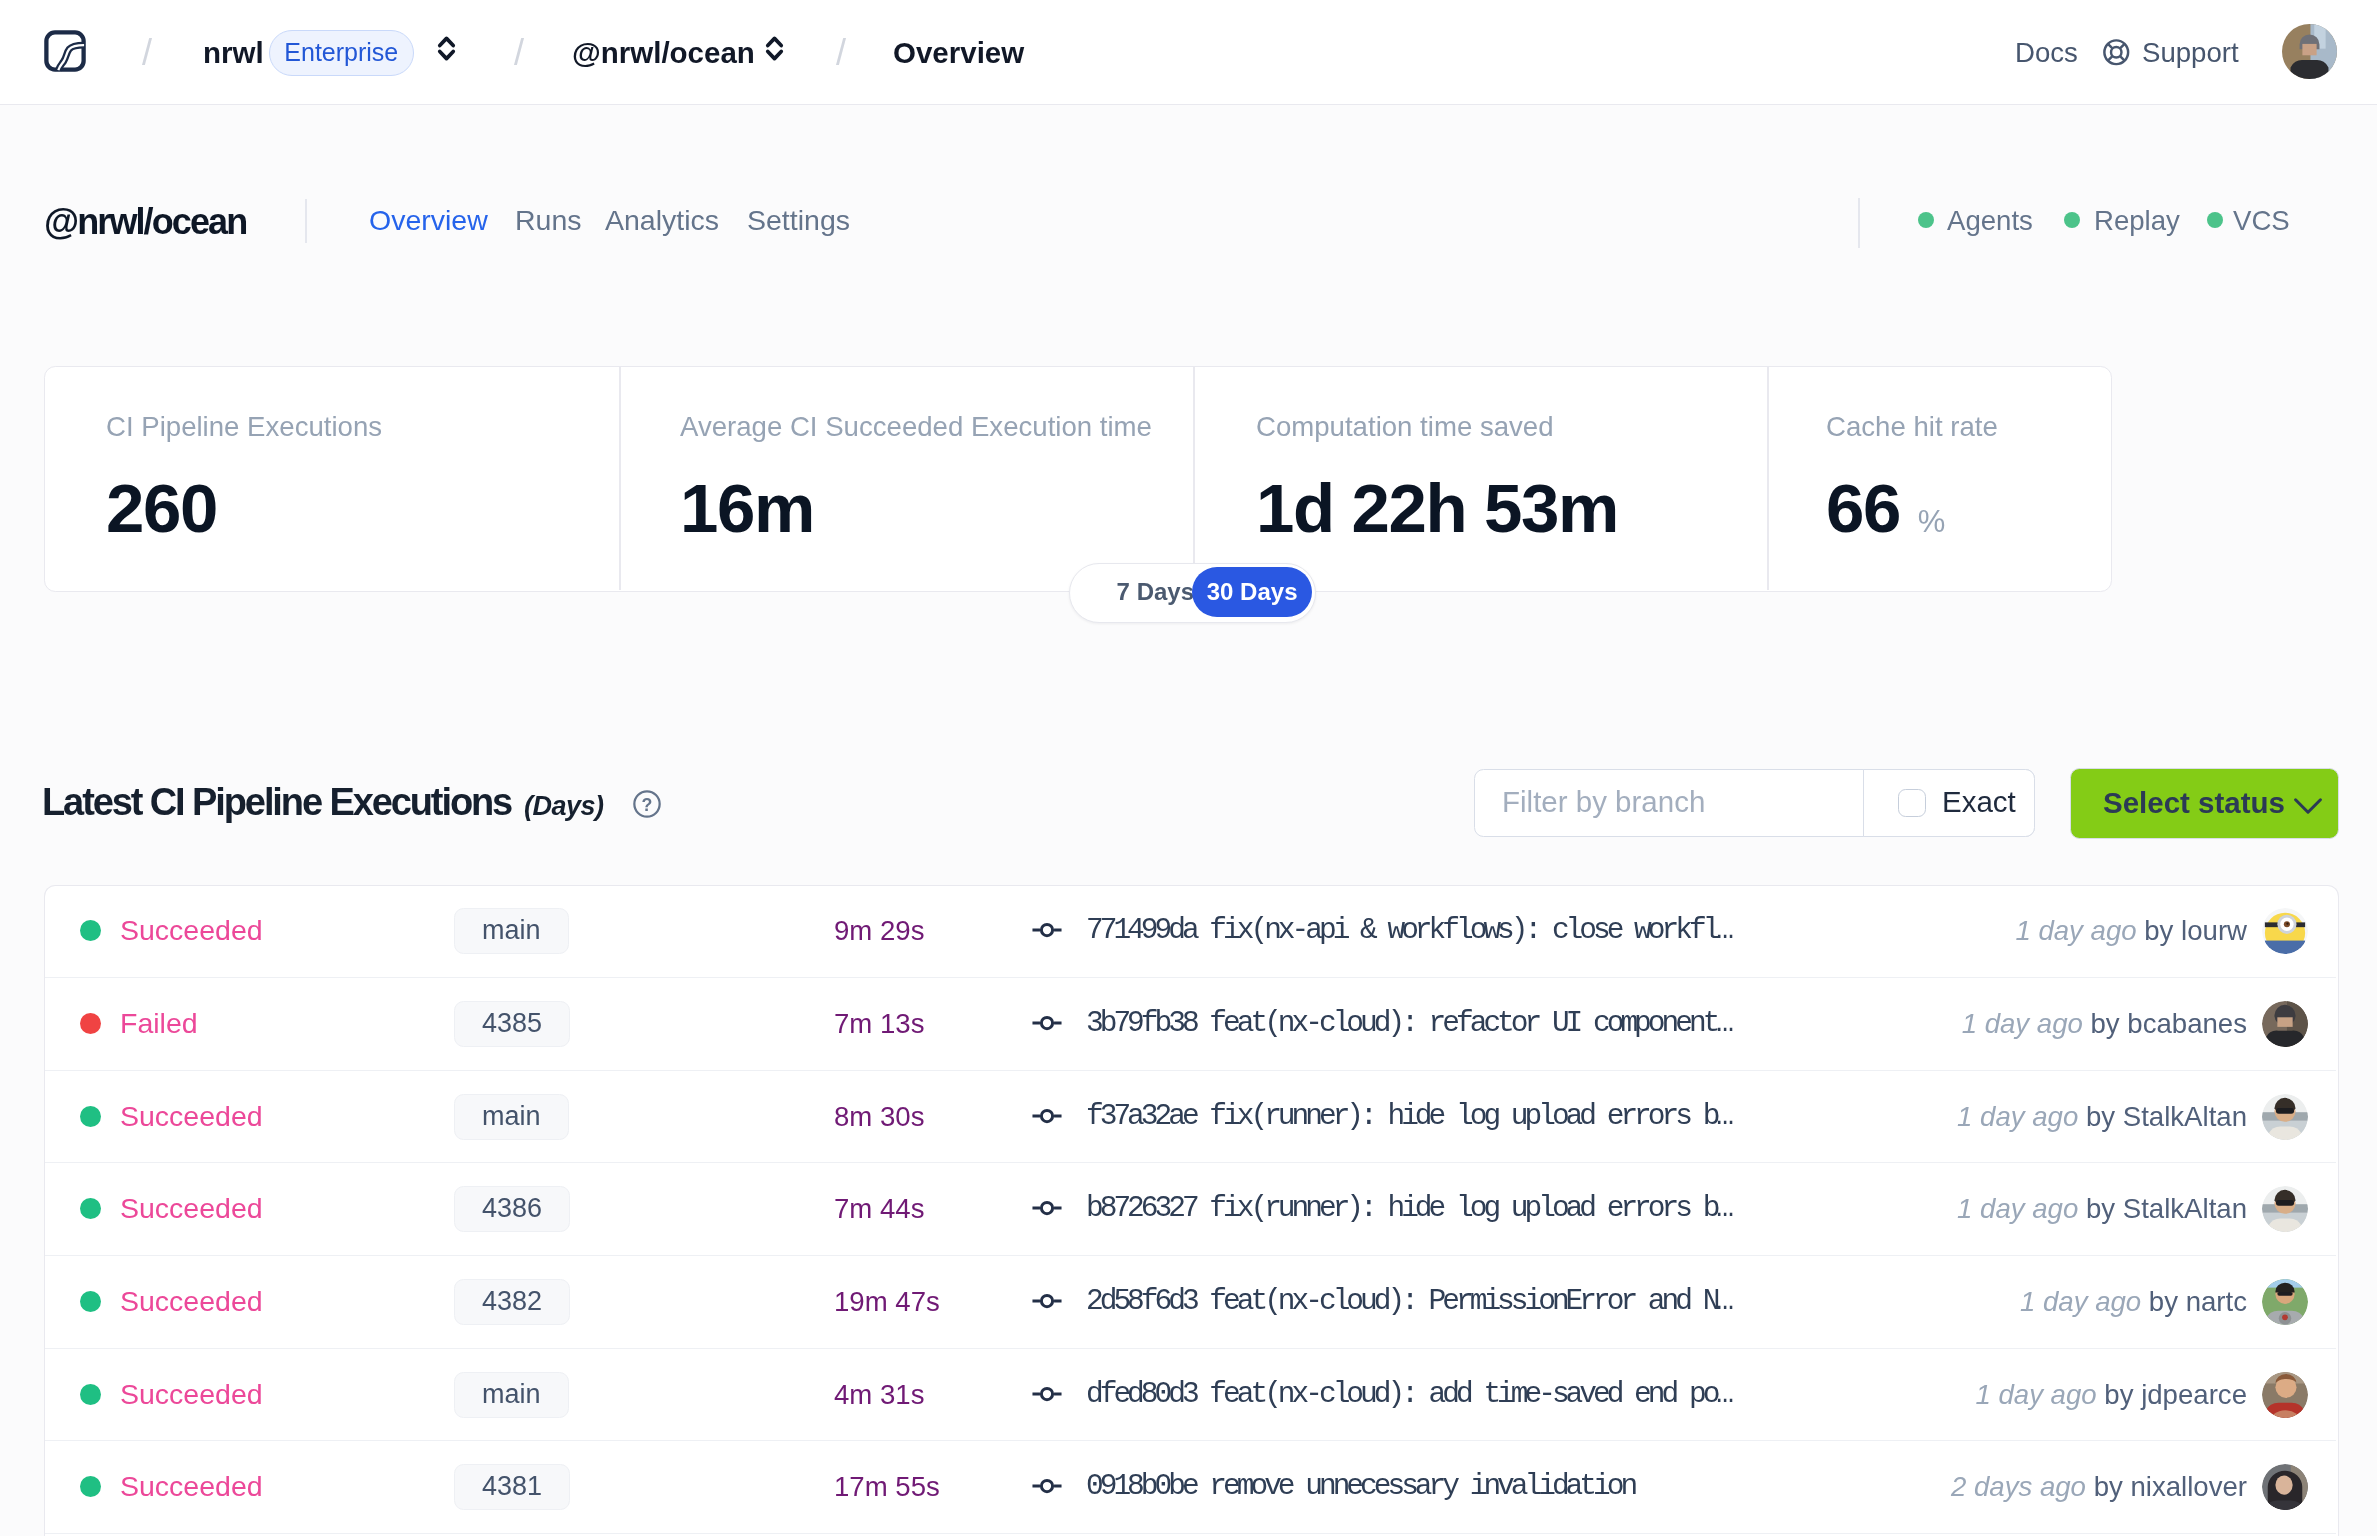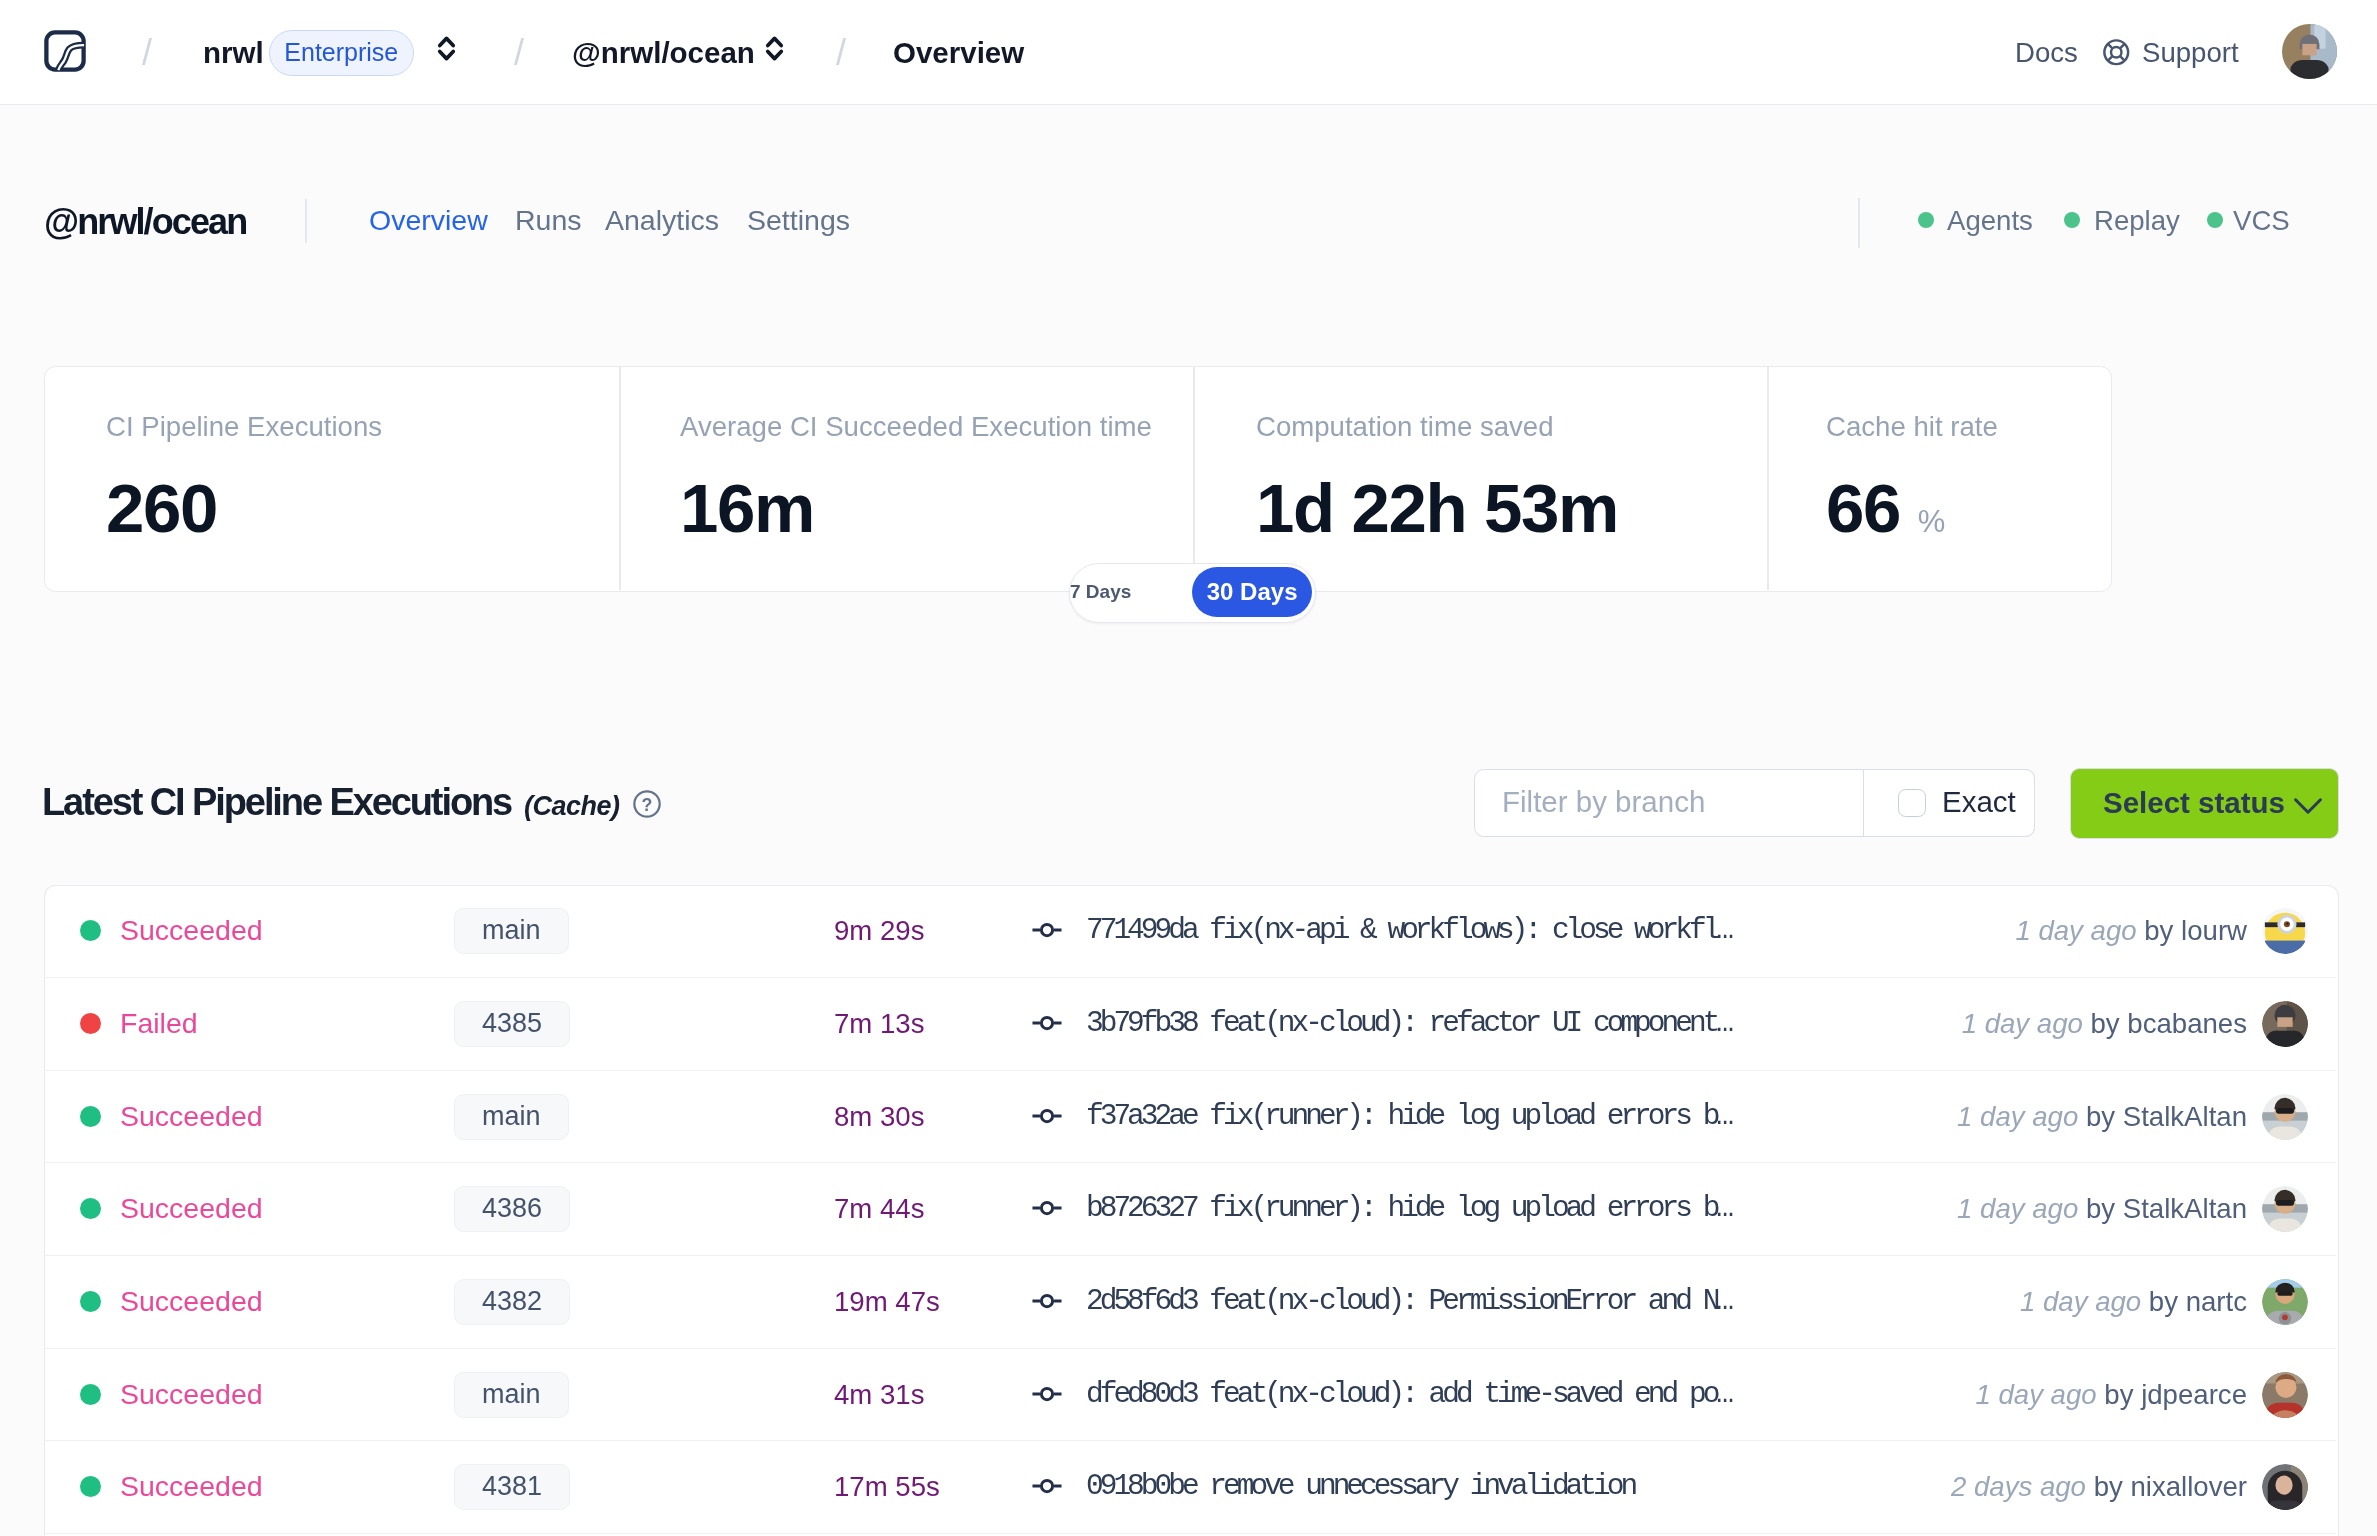--- a/index.html
+++ b/index.html
@@ -26,21 +26,21 @@
 
 
 #stats { position:absolute; left:44px; top:366px; width:2068px; height:226px; background:#ffffff; border:1.9px solid #e9e9ef; border-radius:11.4px; }
 .stat-div { position:absolute; top:0; width:1.9px; height:223px; background:#e9e9ef; }
 .stat-lbl { position:absolute; top:44px; font-size:27.6px; font-weight:500; color:#96a3b4; }
 .stat-num { position:absolute; top:107px; font-size:69px; line-height:69px; font-weight:700; color:#0b1524; letter-spacing:-1.4px; }
 .stat-pct { font-size:31px; font-weight:400; color:#96a3b4; letter-spacing:0; }
 
 
 #toggle { position:absolute; left:1069px; top:563px; width:247px; height:60px; background:#ffffff; border:1.9px solid #e7e8ee; border-radius:30px; box-shadow:0 1px 2.9px rgba(15,23,42,.06); }
-#t7 { position:absolute; left:0; top:0; width:124px; height:56px; line-height:56px; text-align:left; font-size:19px; font-weight:700; color:#4b5a70; }
+#t7 { position:absolute; left:0; top:0; width:124px; height:56px; line-height:56px; text-align:right; font-size:24px; font-weight:700; color:#4b5a70; }
 #t30 { position:absolute; right:2.9px; top:2.9px; width:120px; height:50px; line-height:50px; text-align:center; font-size:24px; font-weight:700; color:#ffffff; background:#2a58e2; border-radius:26px; }
 
 
 #sechead { position:absolute; left:42px; top:783px; font-size:38px; line-height:38px; font-weight:700; color:#16202e; letter-spacing:-2.1px; }
 #secsub { position:absolute; left:524px; top:792px; font-size:27px; line-height:28.5px; font-weight:700; font-style:italic; letter-spacing:-0.5px; color:#16202e; white-space:nowrap; }
 #qicon { position:absolute; left:632px; top:789px; }
 #filterbox { position:absolute; left:1474px; top:769px; width:561px; height:68px; background:#ffffff; border:1.9px solid #d9dee8; border-radius:9.5px; }
 #filterbox .ph { position:absolute; left:27px; top:0; line-height:64px; font-size:29.5px; color:#a3aebe; }
 #exactbox { position:absolute; left:1863px; top:769px; width:172px; height:68px; border:1.9px solid #d9dee8; border-radius:0 9.5px 9.5px 0; background:#fff; }
 #exactbox .cb { position:absolute; left:34px; top:19px; width:27.6px; height:27.6px; border:1.9px solid #c6cedb; border-radius:7.6px; background:#fff; }
@@ -139,21 +139,21 @@
     <div class="stat-num" style="left:1211px;">1d 22h 53m</div>
     <div class="stat-lbl" style="left:1781px;">Cache hit rate</div>
     <div class="stat-num" style="left:1781px;">66 <span class="stat-pct">%</span></div>
   </div>
   <div id="toggle">
     <div id="t7">7 Days</div>
     <div id="t30">30 Days</div>
   </div>
 
   <div id="sechead">Latest CI Pipeline Executions</div>
-  <span id="secsub">(Cache)</span>
+  <span id="secsub">(Days)</span>
   <svg id="qicon" width="30" height="30" viewBox="0 0 32 32" fill="none">
     <circle cx="16" cy="16" r="13.5" stroke="#64748b" stroke-width="2.4"></circle>
     <text x="16" y="23" text-anchor="middle" font-family="Liberation Sans" font-size="19" font-weight="700" fill="#64748b">?</text>
   </svg>
   <div id="filterbox">
       <span class="ph">Filter by branch</span>
     </div>
   <div id="exactbox">
       <span class="cb"></span>
       <span class="lbl">Exact</span>

